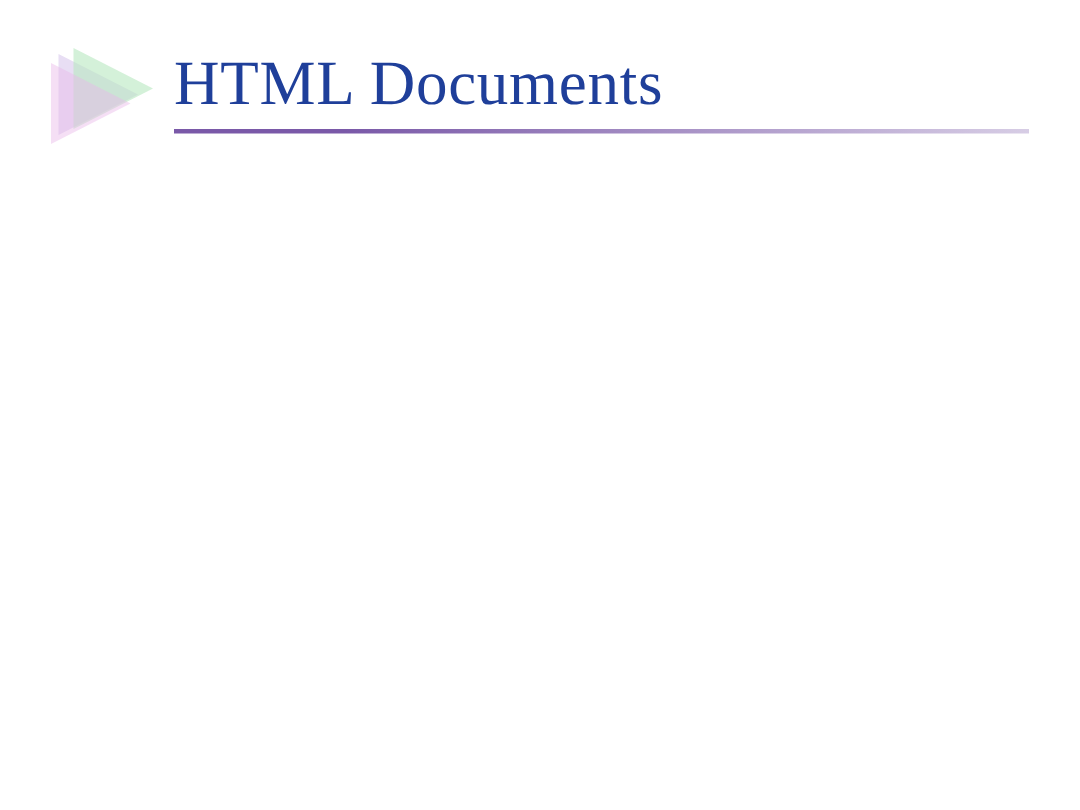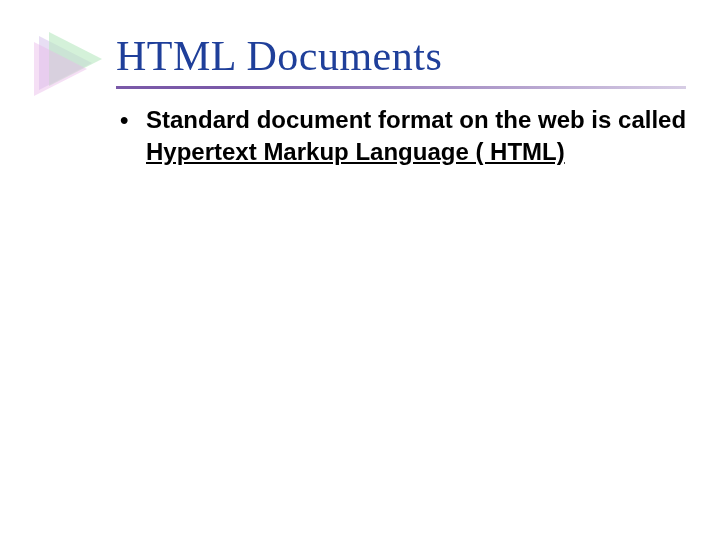--- a/index.html
+++ b/index.html
@@ -84,19 +84,16 @@
       <polygon points="15,4 68,31 15,58" fill="#b8e8c0" opacity="0.6"></polygon>
       <polygon points="0,14 53,41 0,68" fill="#e8b8e8" opacity="0.45"></polygon>
     </svg>
   </div>
 
   <div class="title">HTML Documents</div>
   <div class="underline"></div>
 
   <div class="body">
     <ul class="bullets">
-      <li>
-        <span>Standard document format on the web is called </span><span class="under">Hypertext Markup Language ( HTML)</span><span></span>
-      </li>
     </ul>
   </div>
 
 </div>
 
 </body></html>

